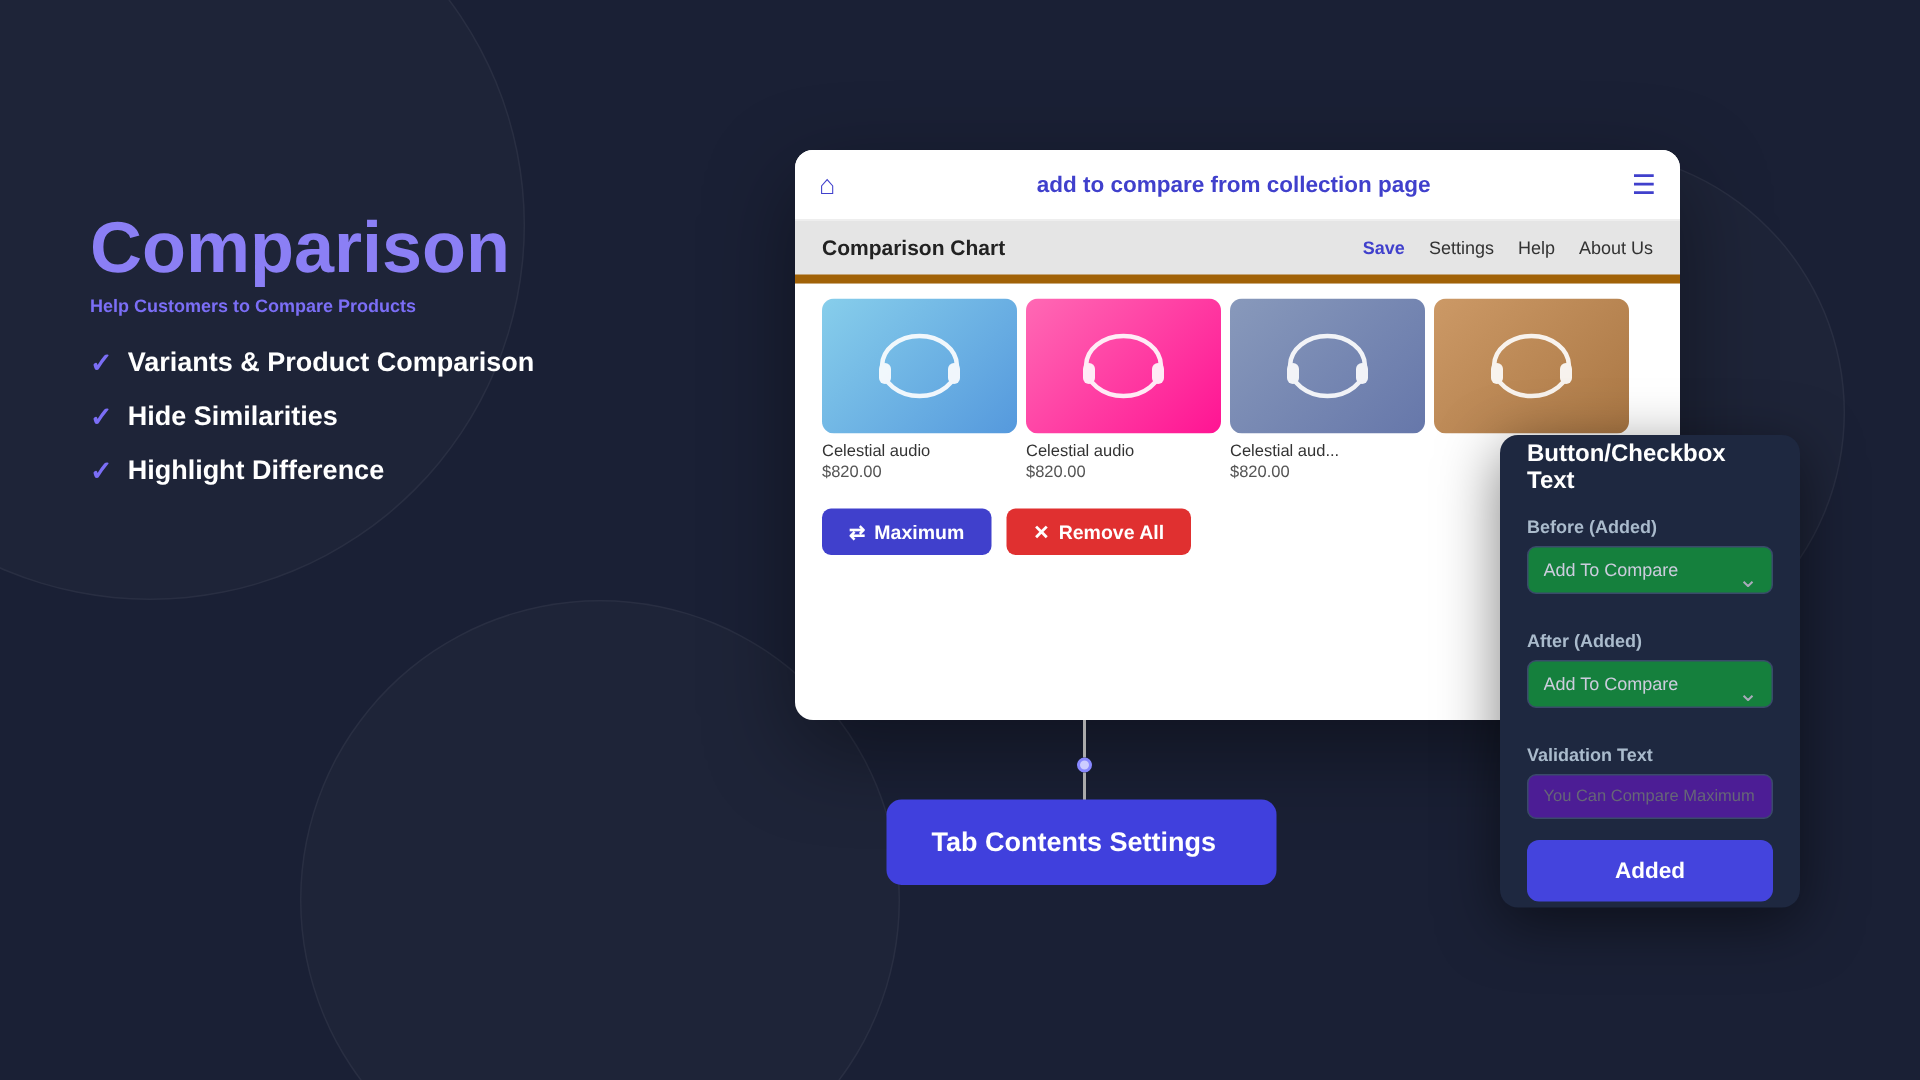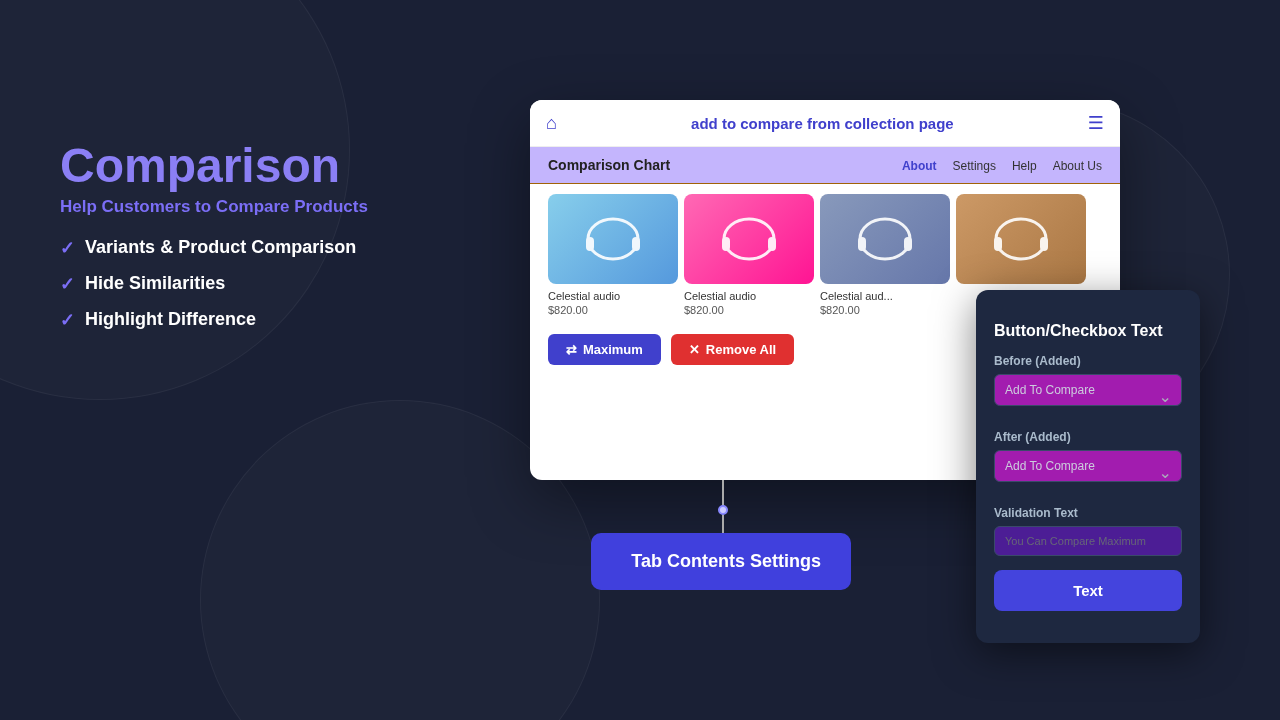--- a/index.html
+++ b/index.html
@@ -50,21 +50,21 @@
       margin-bottom: 4px;
     }
     .main-title-white {
       font-size: 48px;
       font-weight: 800;
       color: #ffffff;
       line-height: 1.1;
       margin-bottom: 30px;
     }
     .subtitle {
-      font-size: 17px;
+      font-size: 12px;
       font-weight: 600;
       color: #7b6ef6;
       margin-bottom: 20px;
     }
     .feature-list {
       list-style: none;
     }
     .feature-list li {
       display: flex;
       align-items: center;
@@ -111,25 +111,25 @@
       flex: 1;
     }
     .browser-menu {
       color: #4040cc;
       font-size: 18px;
     }
 
     
     .store-nav {
       display: flex;
-      align-items: flex-end;
+      align-items: center;
       justify-content: space-between;
       padding: 10px 18px;
-      background: #c4b5fd;
-      border-bottom: 1px solid #a16207;
+      background: #e5e5e5;
+      border-bottom: 6px solid #a16207;
     }
     .store-nav-brand {
       font-size: 14px;
       font-weight: 600;
       color: #222;
     }
     .store-nav-links {
       display: flex;
       gap: 16px;
     }
@@ -262,49 +262,49 @@
       top: 533px;
       width: 260px;
       padding: 18px 30px;
       background: #4040dd;
       color: white;
       border: none;
       border-radius: 10px;
       font-size: 18px;
       font-weight: 700;
       cursor: pointer;
-      text-align: right;
+      text-align: left;
     }
 
     
     .popup-panel {
       position: absolute;
       right: 80px;
       top: 290px;
-      width: 224px;
+      width: 200px;
       background: #1e2840;
       border-radius: 12px;
-      padding: 32px 18px;
+      padding: 4px 18px;
       box-shadow: 0 10px 40px rgba(0,0,0,0.5);
     }
     .popup-title {
       font-size: 16px;
       font-weight: 700;
       color: #ffffff;
       margin-bottom: 14px;
     }
     .popup-label {
       font-size: 12px;
       color: #aabbcc;
       margin-bottom: 6px;
       font-weight: 700;
     }
     .popup-select {
       width: 100%;
-      background: #a21caf;
+      background: #15803d;
       border: 1px solid #3a4a6a;
       border-radius: 6px;
       color: #ccd;
       padding: 8px 10px;
       font-size: 12px;
       margin-bottom: 12px;
       appearance: none;
       -webkit-appearance: none;
       cursor: pointer;
       position: relative;
@@ -377,21 +377,21 @@
 
   <div class="browser-header">
     <span class="browser-icon">⌂</span>
     <span class="browser-title">add to compare from collection page</span>
     <span class="browser-menu">☰</span>
   </div>
 
   <div class="store-nav">
     <span class="store-nav-brand">Comparison Chart</span>
     <div class="store-nav-links">
-      <a class="store-nav-link active">About</a>
+      <a class="store-nav-link active">Save</a>
       <a class="store-nav-link">Settings</a>
       <a class="store-nav-link">Help</a>
       <a class="store-nav-link">About Us</a>
     </div>
   </div>
 
   <div class="products-grid">
 
     <div class="product-card">
       <div class="product-img">
@@ -484,15 +484,15 @@
   <div class="select-wrapper">
     <select class="popup-select">
       <option>Add To Compare</option>
     </select>
   </div>
 
   <div class="popup-label">Validation Text</div>
   <input class="popup-input" type="text" placeholder="You Can Compare Maximum" style="">
 
   <button class="popup-save-btn">
-    <span>Text</span>
+    <span>Added</span>
   </button>
 </div>
 
 </body></html>

